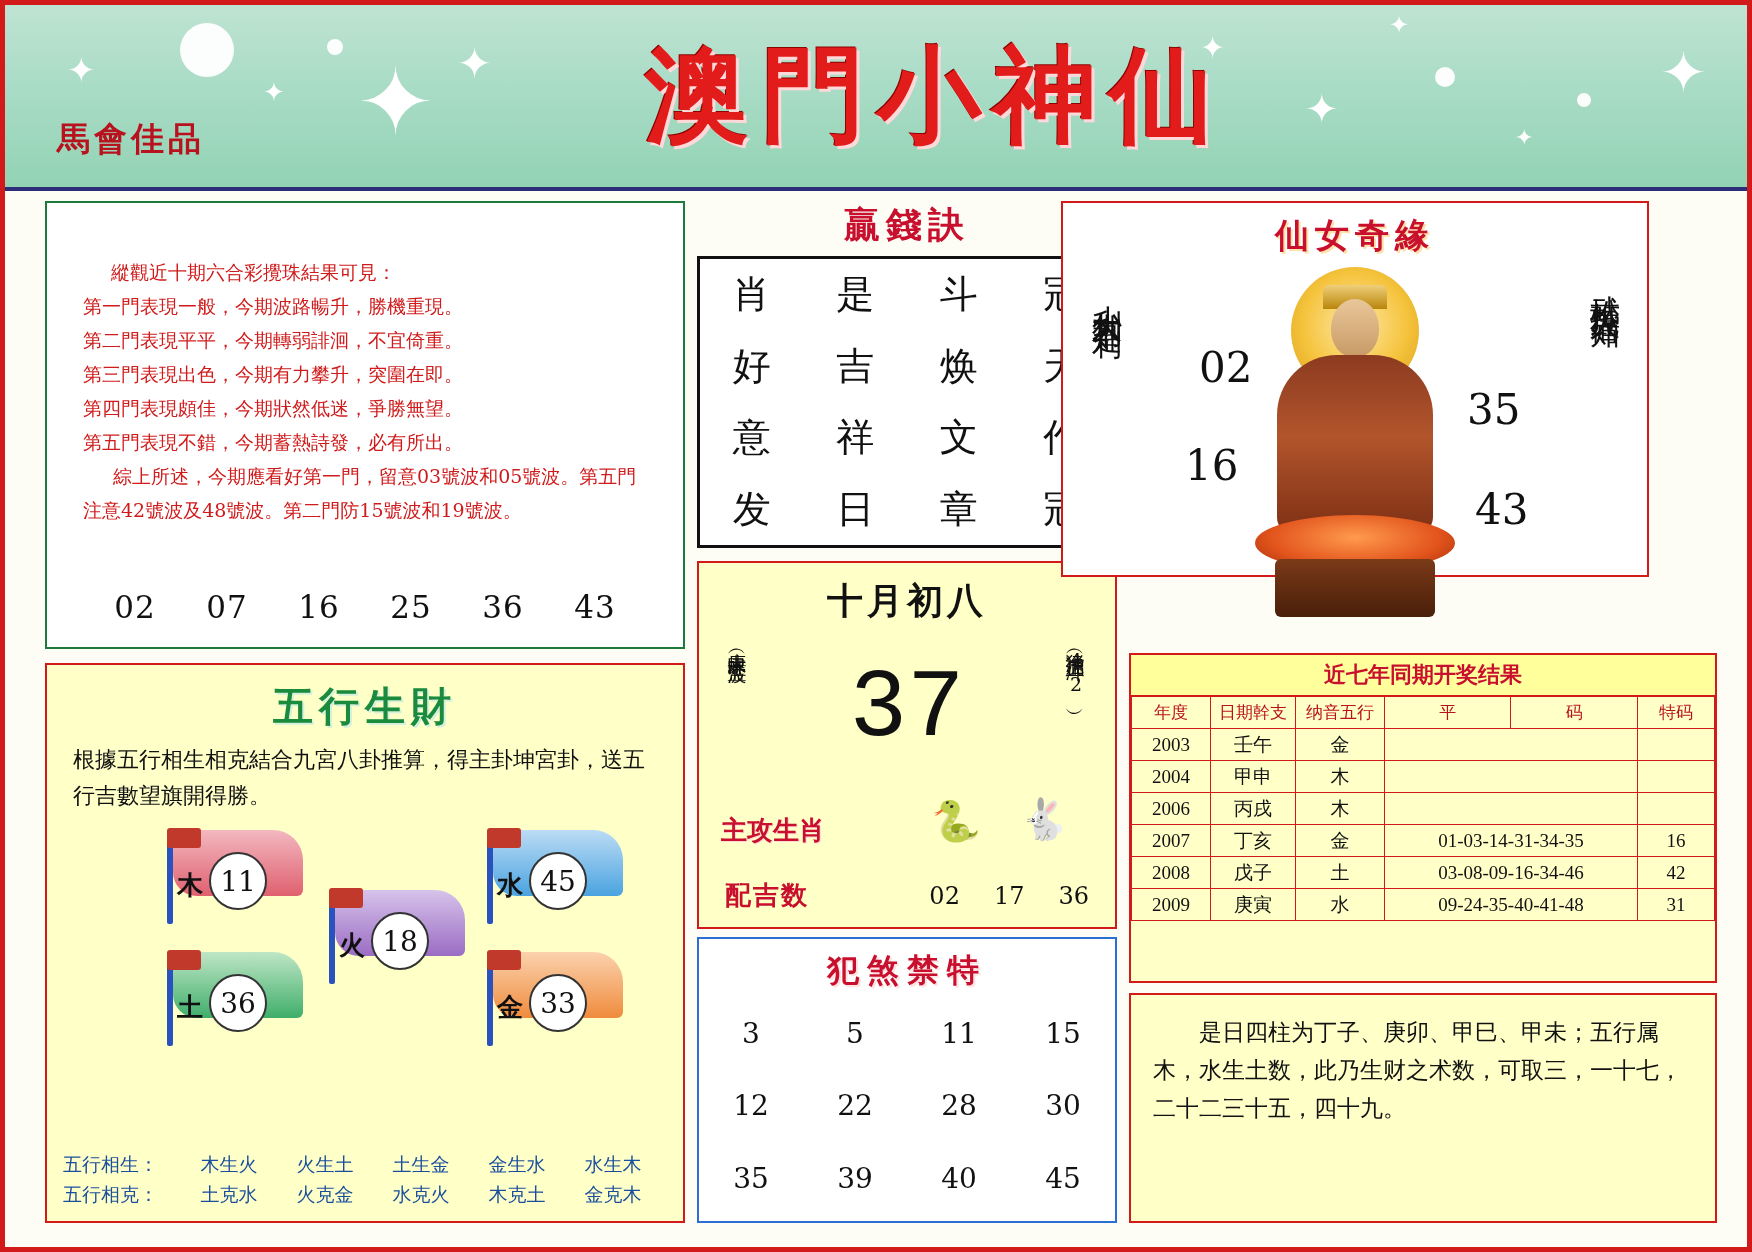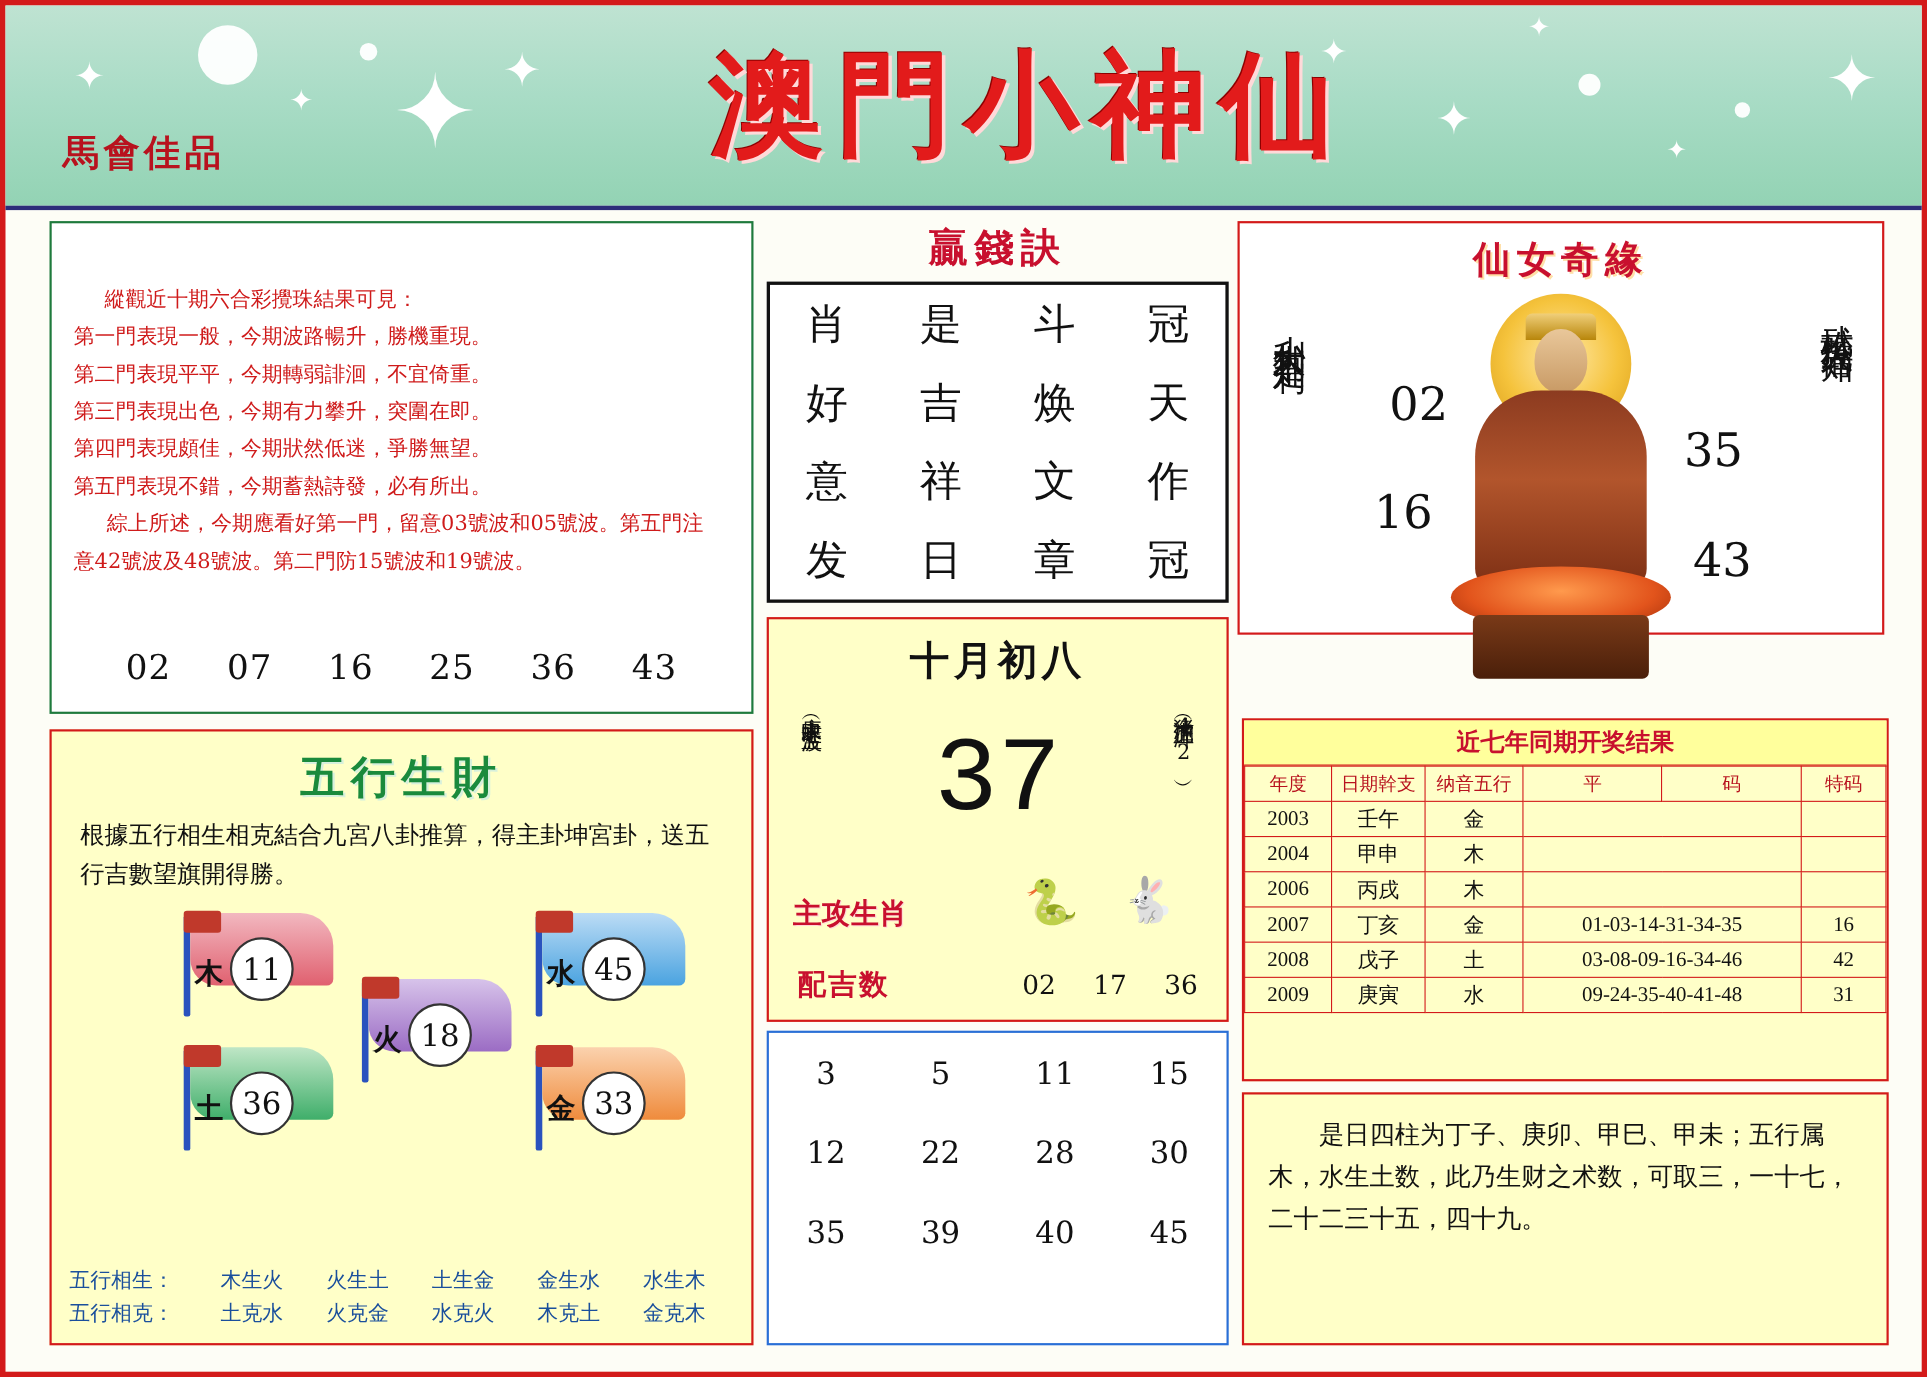--- a/index.html
+++ b/index.html
@@ -42,21 +42,21 @@
   
   .box{position:absolute;box-sizing:border-box;background:#ffffff;}
   
   .analysis{
     left:40px;top:196px;width:640px;height:448px;
     border:2px solid #1e7a3c;background:#ffffff;
   }
   .analysis .lead{
     color:#cf1b1b;font-size:19px;line-height:34px;
     font-family:"DejaVu Serif","Liberation Serif",serif;
-    padding:52px 34px 0 20px;text-align:left;
+    padding:52px 34px 0 36px;text-align:left;
   }
   .analysis p{margin:0;}
   .analysis .indent{text-indent:28px;}
   .analysis .nums{
     position:absolute;left:0;right:0;bottom:22px;
     display:flex;justify-content:space-around;
     font-size:31px;color:#111;letter-spacing:1px;
     padding:0 42px;box-sizing:border-box;
     font-family:"DejaVu Serif","Liberation Serif",serif;
   }
@@ -161,21 +161,21 @@
     padding:10px 0 4px;font-family:"DejaVu Serif","Liberation Serif",serif;
     text-shadow:2px 2px 0 #ffe2e2;
   }
   .bansha .grid{
     display:grid;grid-template-columns:repeat(4,1fr);grid-template-rows:repeat(3,1fr);
     height:218px;align-items:center;justify-items:center;
     font-size:28px;color:#111;font-family:"DejaVu Serif","Liberation Serif",serif;
   }
   
   .fairy{
-    left:1120px;top:196px;width:588px;height:376px;
+    left:1056px;top:196px;width:588px;height:376px;
     border:2px solid #d31a1a;background:#ffffff;
   }
   .fairy h2{
     margin:0;text-align:center;color:#c8102e;font-size:34px;letter-spacing:6px;
     padding:10px 0 2px;font-family:"DejaVu Serif","Liberation Serif",serif;
     text-shadow:2px 2px 0 #ffe0a8;
   }
   .fairy .vtext{
     position:absolute;writing-mode:vertical-rl;text-orientation:upright;
     font-size:30px;color:#111;letter-spacing:4px;line-height:40px;
@@ -390,20 +390,21 @@
       <span class="lk">配吉数</span>
       <span class="nums">
         <span>02</span>
         <span>17</span>
         <span>36</span>
       </span>
     </div>
   </div>
 
   <div class="box bansha">
+    <h2>犯煞禁特</h2>
     <div class="grid">
       <span>3</span>
       <span>5</span>
       <span>11</span>
       <span>15</span>
       <span>12</span>
       <span>22</span>
       <span>28</span>
       <span>30</span>
       <span>35</span>

